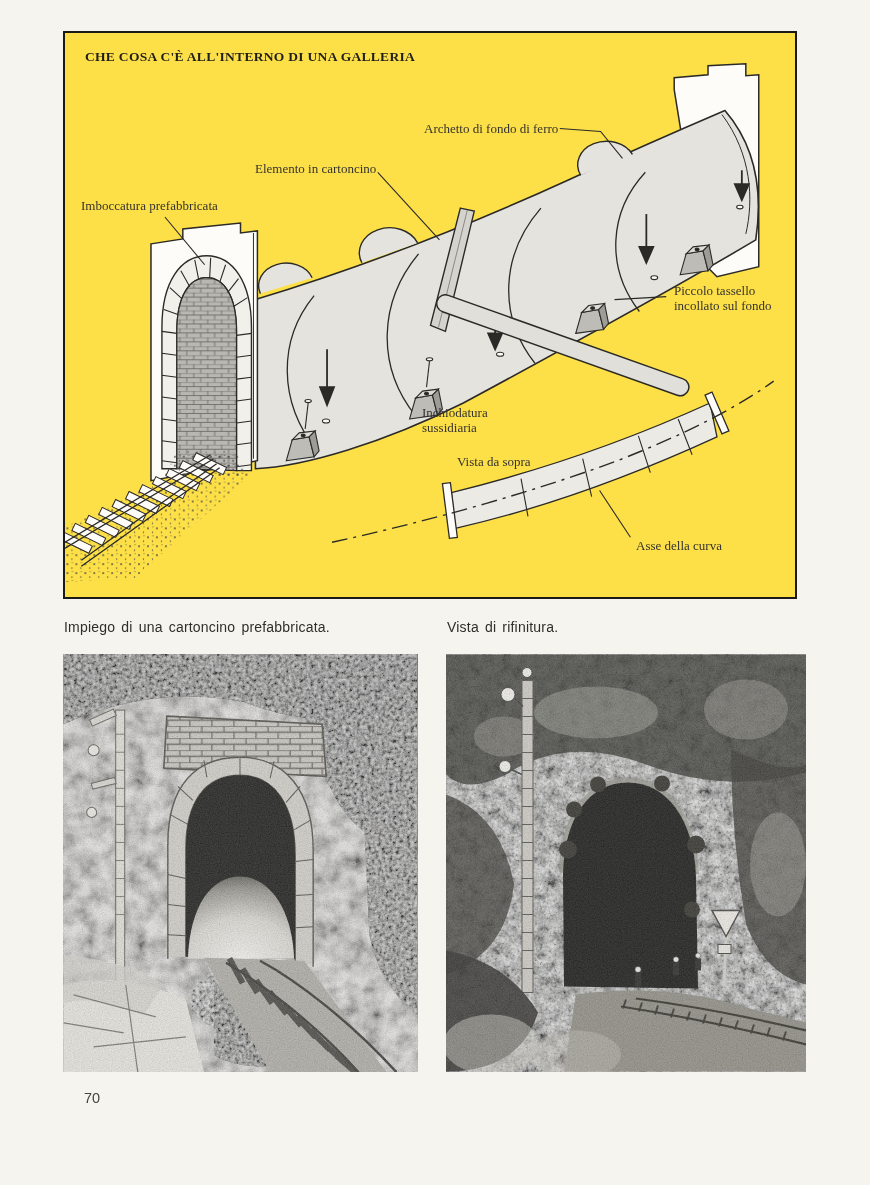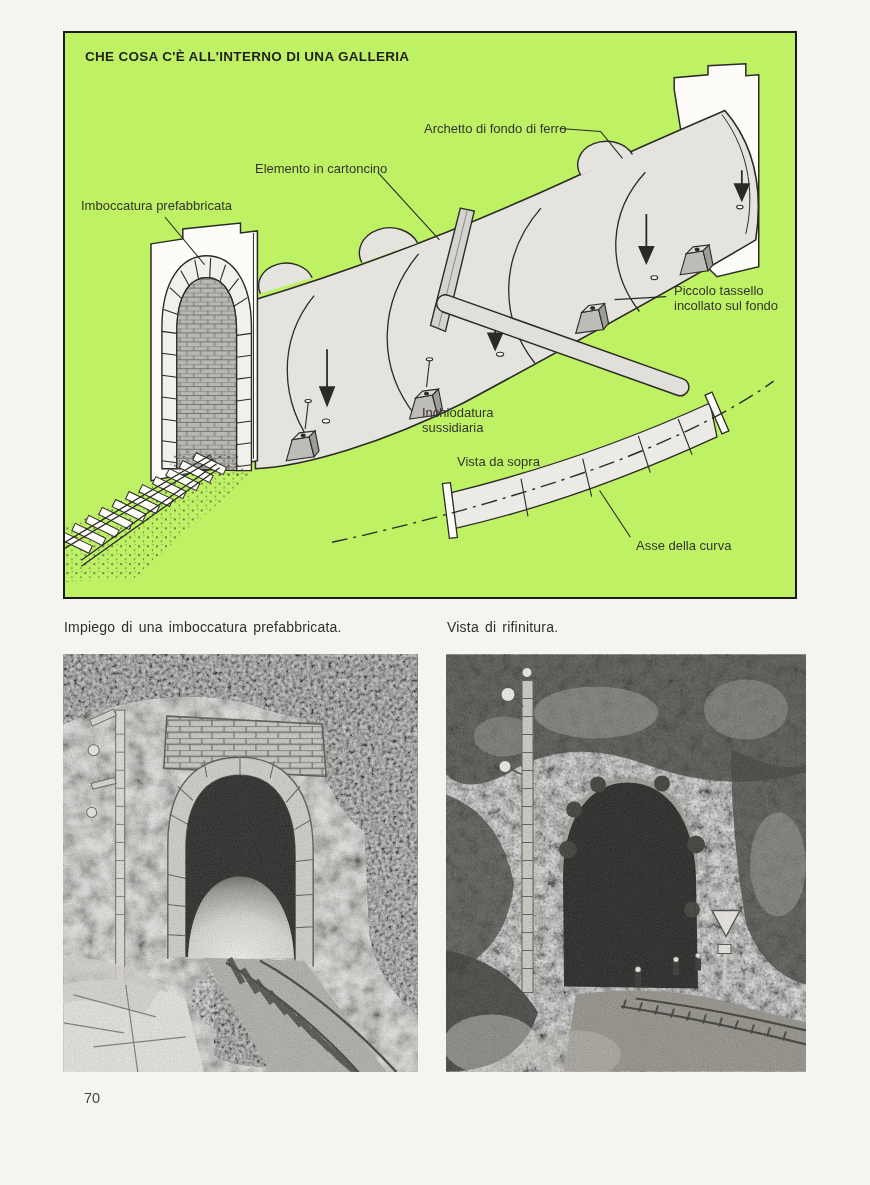--- a/index.html
+++ b/index.html
@@ -4,21 +4,21 @@
 <style>
   html,body { margin:0; padding:0; }
   body { background:#e9e7e1; }
   #page {
     position:relative; width:870px; height:1185px;
     background:#f6f4ee; overflow:hidden;
     font-family:"Liberation Sans", sans-serif;
   }
   #diagram-box {
     position:absolute; left:63px; top:31px; width:730px; height:564px;
-    background:#bef264; border:2px solid #1b1a18;
+    background:#fde047; border:2px solid #1b1a18;font-family:Liberation Serif, serif;
   }
   #diagram-box svg.art { position:absolute; left:0; top:0; }
   .dg-title {
     position:absolute; left:20px; top:16px;
     font-size:13.5px; font-weight:bold; letter-spacing:.3px; color:#211f1c;
   }
   .label {
     position:absolute; font-size:13px; line-height:1.18; color:#35332f;
     white-space:pre-line;
   }
@@ -204,21 +204,21 @@
     <div class="label" style="left:16px;  top:165px;">Imboccatura prefabbricata</div>
     <div class="label" style="left:609px; top:250px;">Piccolo tassello
 incollato sul fondo</div>
 
     <div class="label" style="left:357px; top:372px;">Inchiodatura
 sussidiaria</div>
     <div class="label" style="left:392px; top:421px;text-align:right;">Vista da sopra</div>
     <div class="label" style="left:571px; top:505px;">Asse della curva</div>
   </div>
 
-  <div class="caption" style="left:64px;  top:619px;">Impiego di una imboccatura prefabbricata.</div>
+  <div class="caption" style="left:64px;  top:619px;">Impiego di una cartoncino prefabbricata.</div>
   <div class="caption" style="left:447px; top:619px;">Vista di rifinitura.</div>
 
   <div class="photo" style="left:63px; top:654px; width:355px; height:418px;">
     <svg width="355" height="418" viewBox="0 0 353 417">
       <defs>
         <filter id="pl-grain">
             <feTurbulence type="fractalNoise" baseFrequency="0.9" numOctaves="2" seed="11"></feTurbulence>
           <feColorMatrix type="matrix" values="0.9 0 0 0 0.05 0.9 0 0 0 0.05 0.9 0 0 0 0.05 0 0 0 0 1"></feColorMatrix>
           </filter>
         <filter id="pl-mottle">

